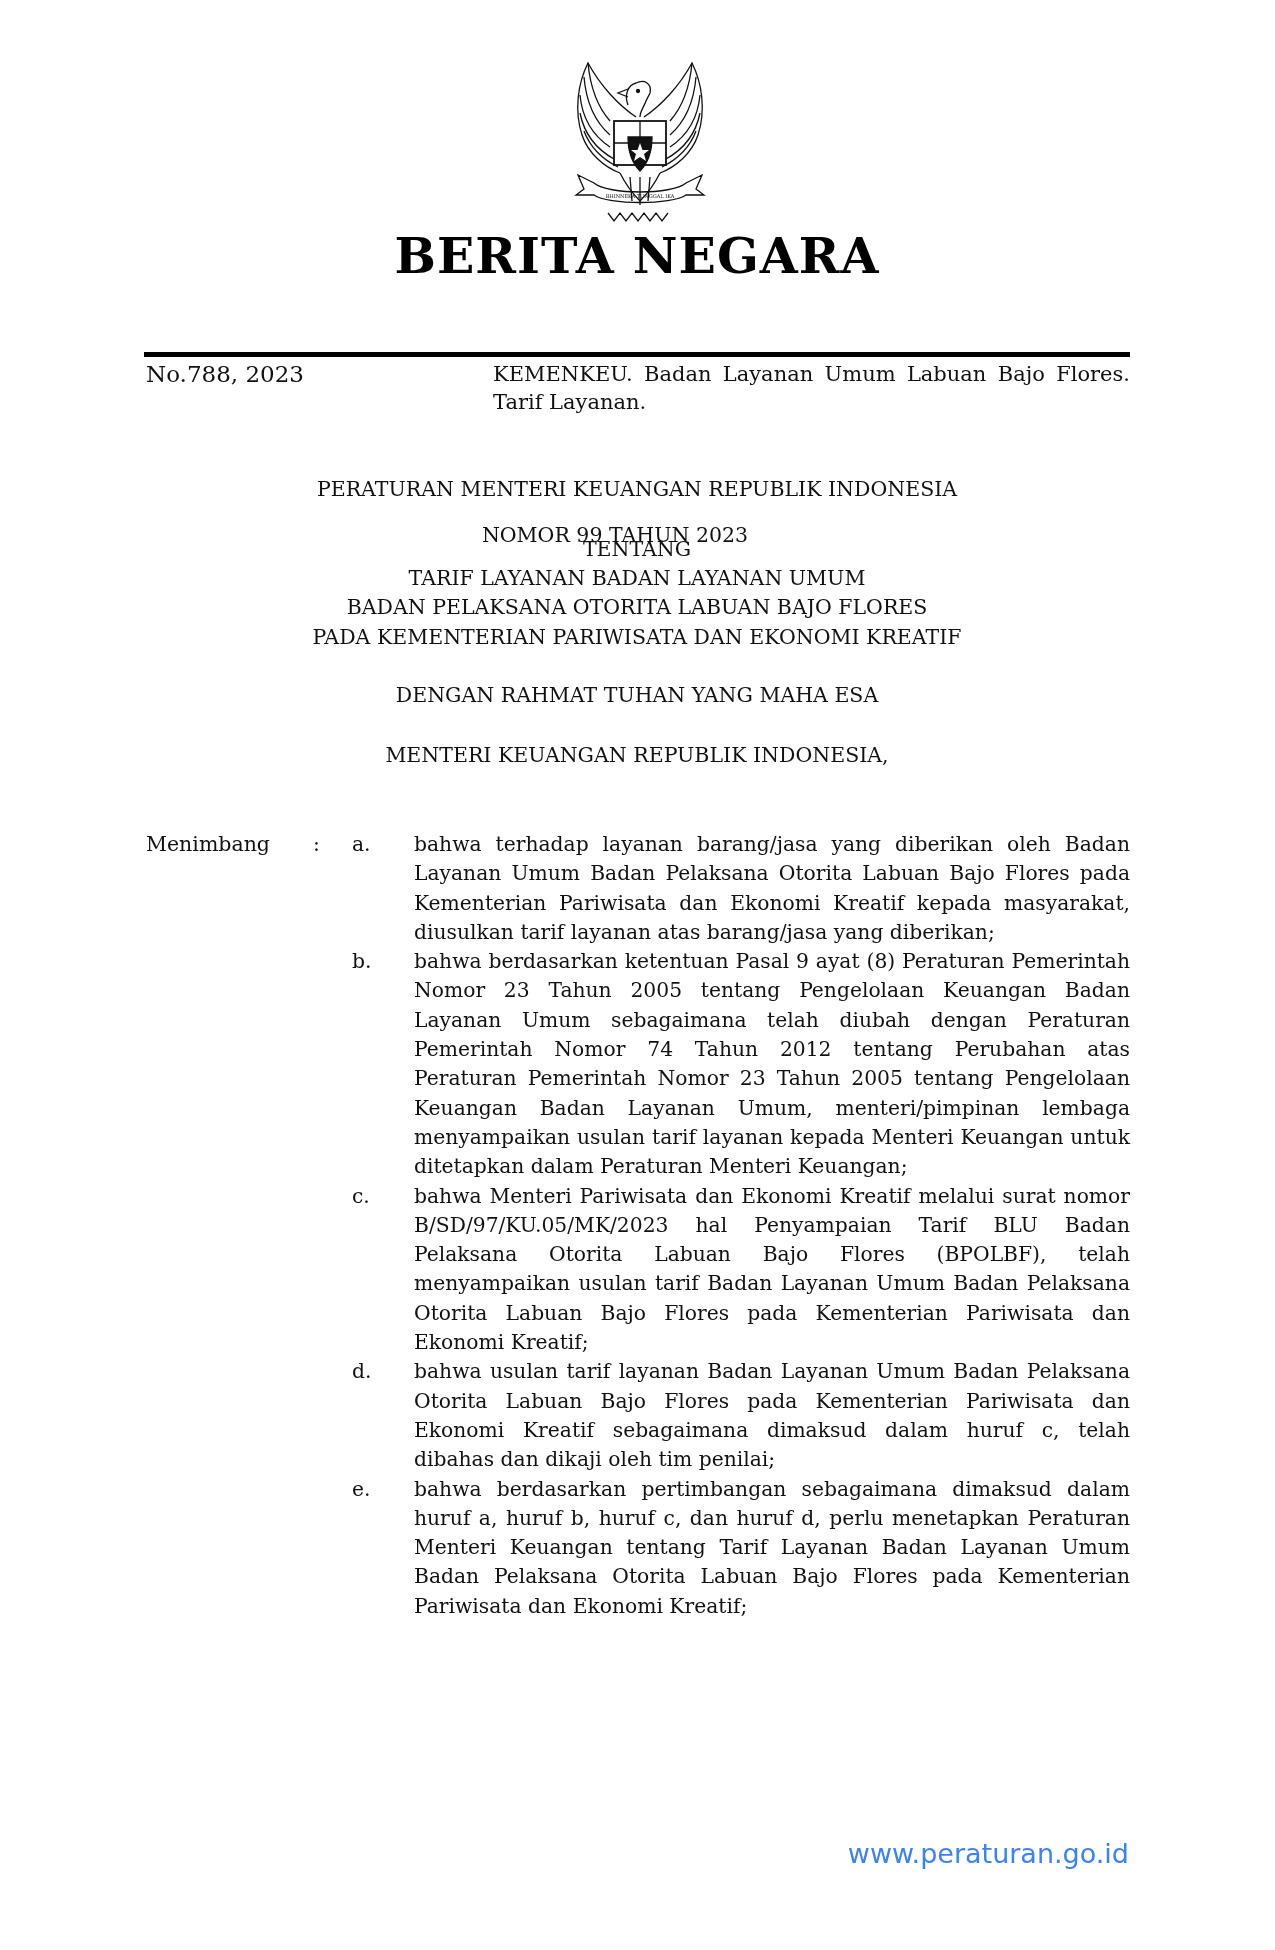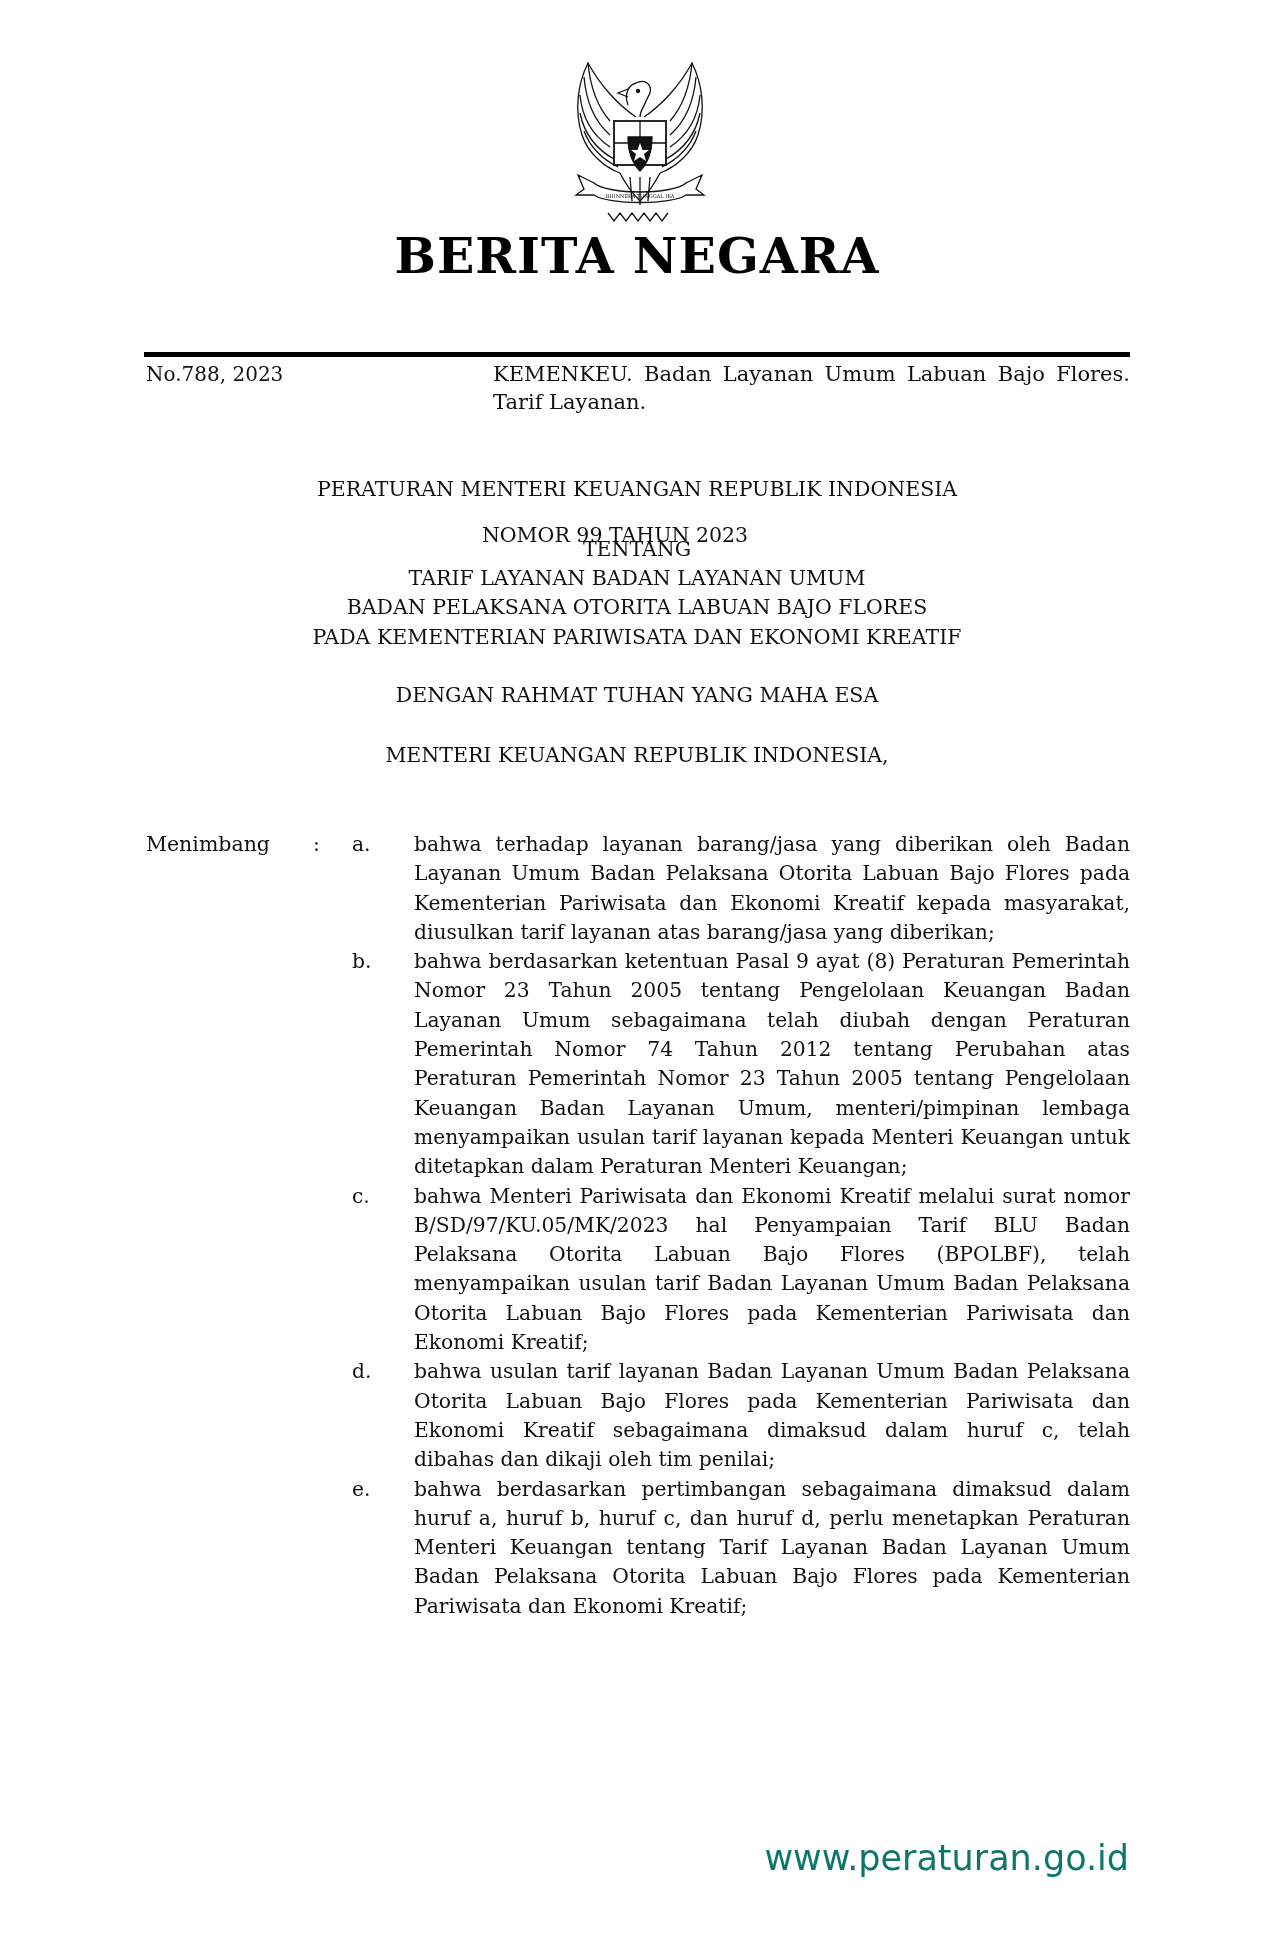--- a/index.html
+++ b/index.html
@@ -10,37 +10,37 @@
   .emblem { position: absolute; left: 548px; top: 55px; width: 184px; height: 170px; }
 
   .masthead { position: absolute; left: 144px; width: 986px; text-align: center;
               font-family: "DejaVu Serif", "Liberation Serif", serif; font-weight: bold;
               font-size: 49px; letter-spacing: 1px; color: #000; line-height: 1; }
   .masthead.l1 { top: 232px; }
   .masthead.l2 { top: 296px; }
 
   .rule { position: absolute; left: 144px; top: 352px; width: 986px; height: 5px; background: #000; }
 
-  .issue-no { position: absolute; left: 146px; top: 360px; font-size: 20px; line-height: 28px; }
+  .issue-no { position: absolute; left: 146px; top: 360px; font-size: 23px; line-height: 28px; }
   .issue-subject { position: absolute; left: 493px; top: 360px; width: 637px; font-size: 21px;
                    line-height: 28px; text-align: justify; text-align-last: left; }
 
   .center-line { position: absolute; left: 144px; width: 986px; text-align: center;
                  font-size: 20.5px; line-height: 23px; white-space: nowrap; }
 
   .consider { position: absolute; left: 146px; top: 830px; font-size: 20.5px; line-height: 29.3px; }
   .consider-colon { position: absolute; left: 313px; top: 830px; font-size: 20.5px; line-height: 29.3px; }
 
   .items { position: absolute; left: 352px; top: 830px; width: 778px; }
   .item { display: flex; font-size: 20.3px; line-height: 29.3px; }
   .item .letter { width: 62px; flex: none; }
   .item .body { flex: 1; text-align: justify; }
 
   .footer-url { position: absolute; right: 146px; top: 1838px; font-family: "DejaVu Sans", "Liberation Sans", sans-serif;
-                font-size: 35px; color: #0f766e; }
+                font-size: 27px; color: #3b82f6; }
 </style>
 </head>
 <body>
 
 <div class="page">
 
   <svg class="emblem" viewBox="0 0 184 170">
     <g fill="none" stroke="#111" stroke-width="1.3">
 
       <path d="M88 62 C70 50 52 30 40 8 C30 28 26 55 34 80 C40 98 56 112 72 118"></path>

